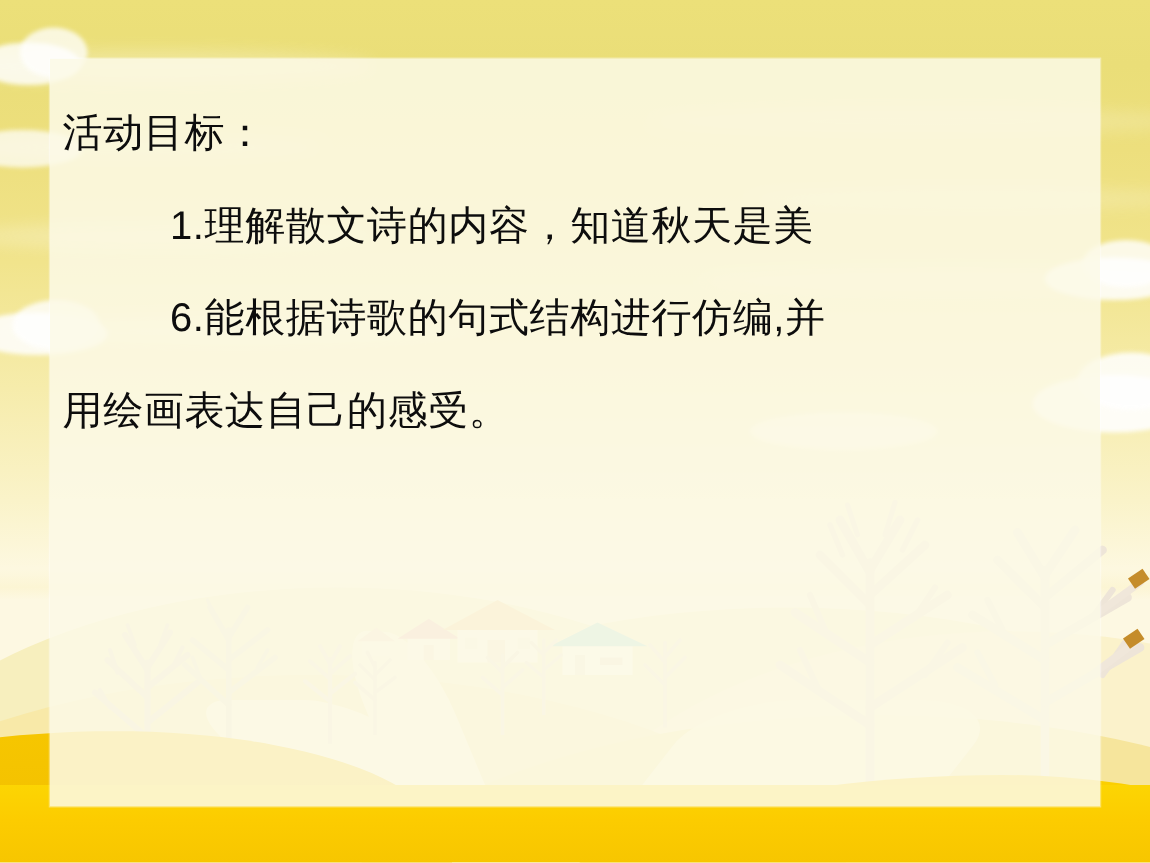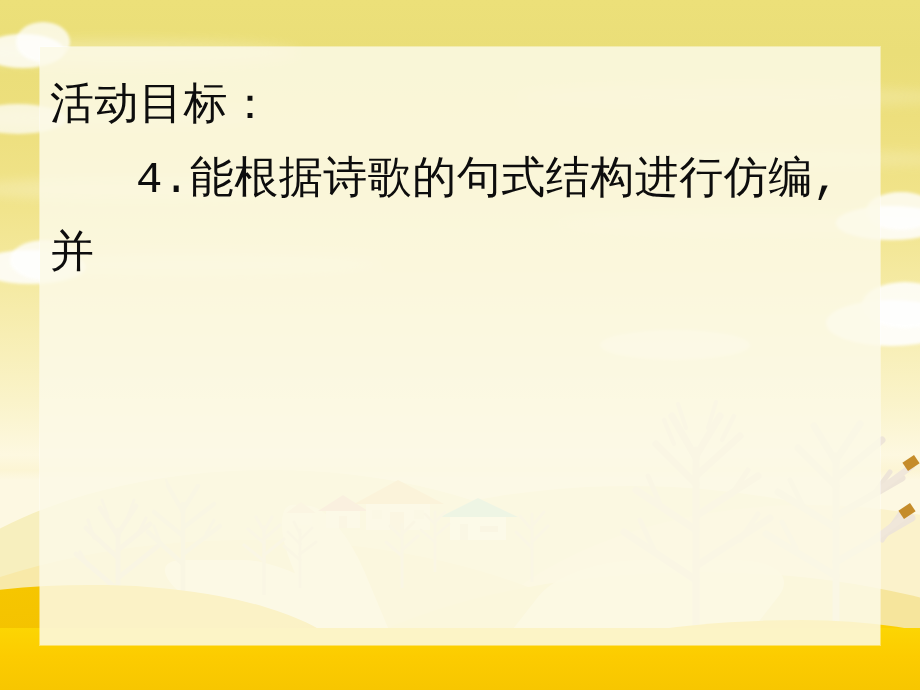--- a/index.html
+++ b/index.html
@@ -165,22 +165,22 @@
     height: 100%;
     padding: 0;
   }
 
   .text-block {
     position: absolute;
     left: 10px;
     top: 22px;
     width: 820px;
     color: #0d0d0d;
-    font-family: Liberation Mono, monospace;
-    font-size: 44px;
+    font-family: Liberation Sans, sans-serif;
+    font-size: 32px;
     line-height: 74px;
     font-weight: 400;
     letter-spacing: 0.5px;
   }
   .line { white-space: pre-wrap; }
   .indent { display: inline-block; width: 86px; }
 
   
   .edge-branch { position: absolute; }
 </style>
@@ -413,18 +413,20 @@
   </div>
 
   <div class="gold-swoop"></div>
   <div class="gold-swoop2"></div>
   <div class="gold-band"></div>
 
   <div class="card">
     <div class="card-inner">
       <div class="text-block">
         <div class="line">活动目标：</div>
-        <div class="line"><span class="indent"></span><span>4.能根据诗歌的句式结构进行仿编,并</span></div>
+        <div class="line"><span class="indent"></span><span>1.理解散文诗的内容，知道秋天是美</span></div>
+        <div class="line"><span class="indent"></span><span>6.能根据诗歌的句式结构进行仿编,并</span></div>
+        <div class="line">用绘画表达自己的感受。</div>
       </div>
     </div>
   </div>
 
 </div>
 
 </body></html>

